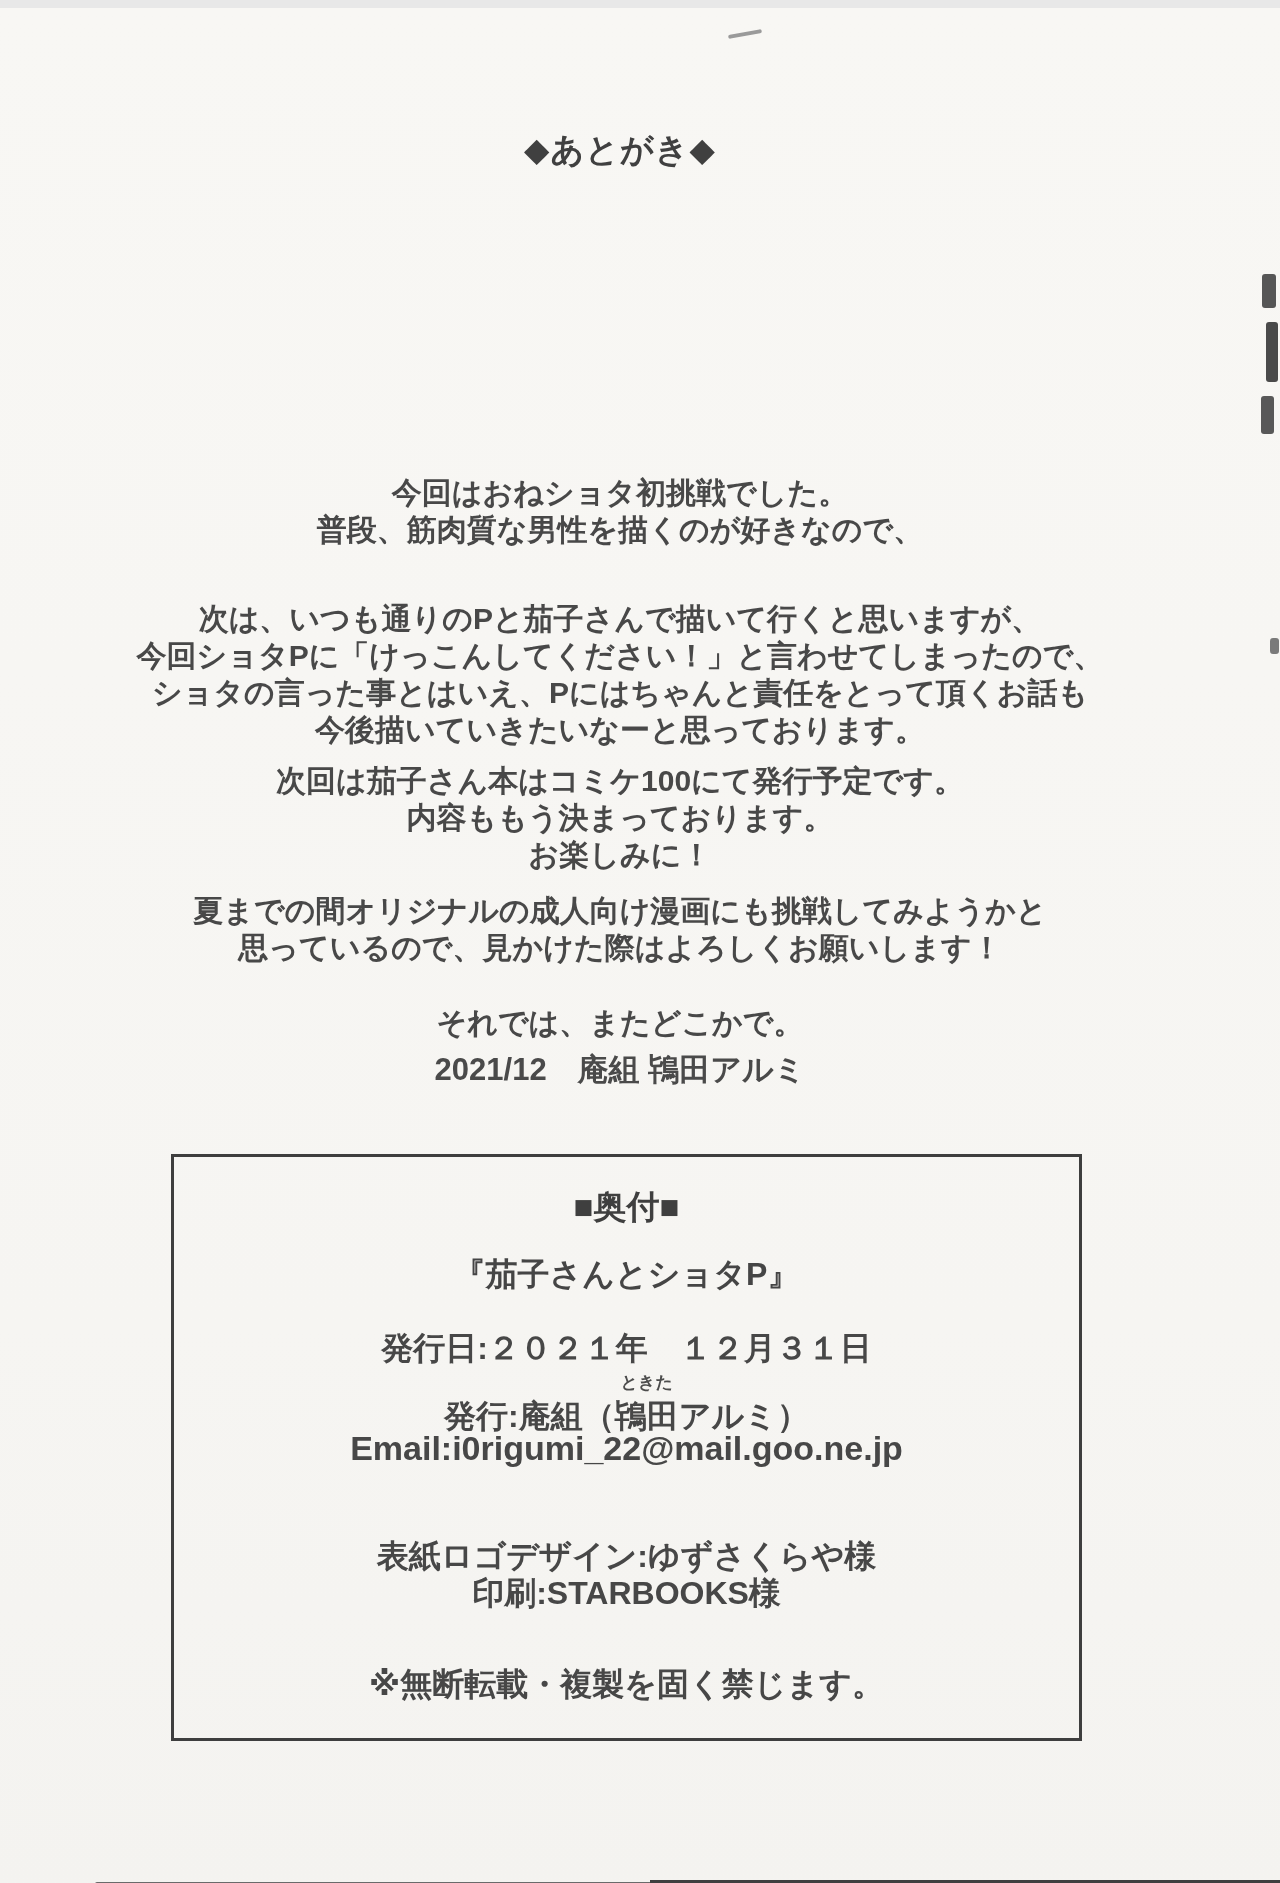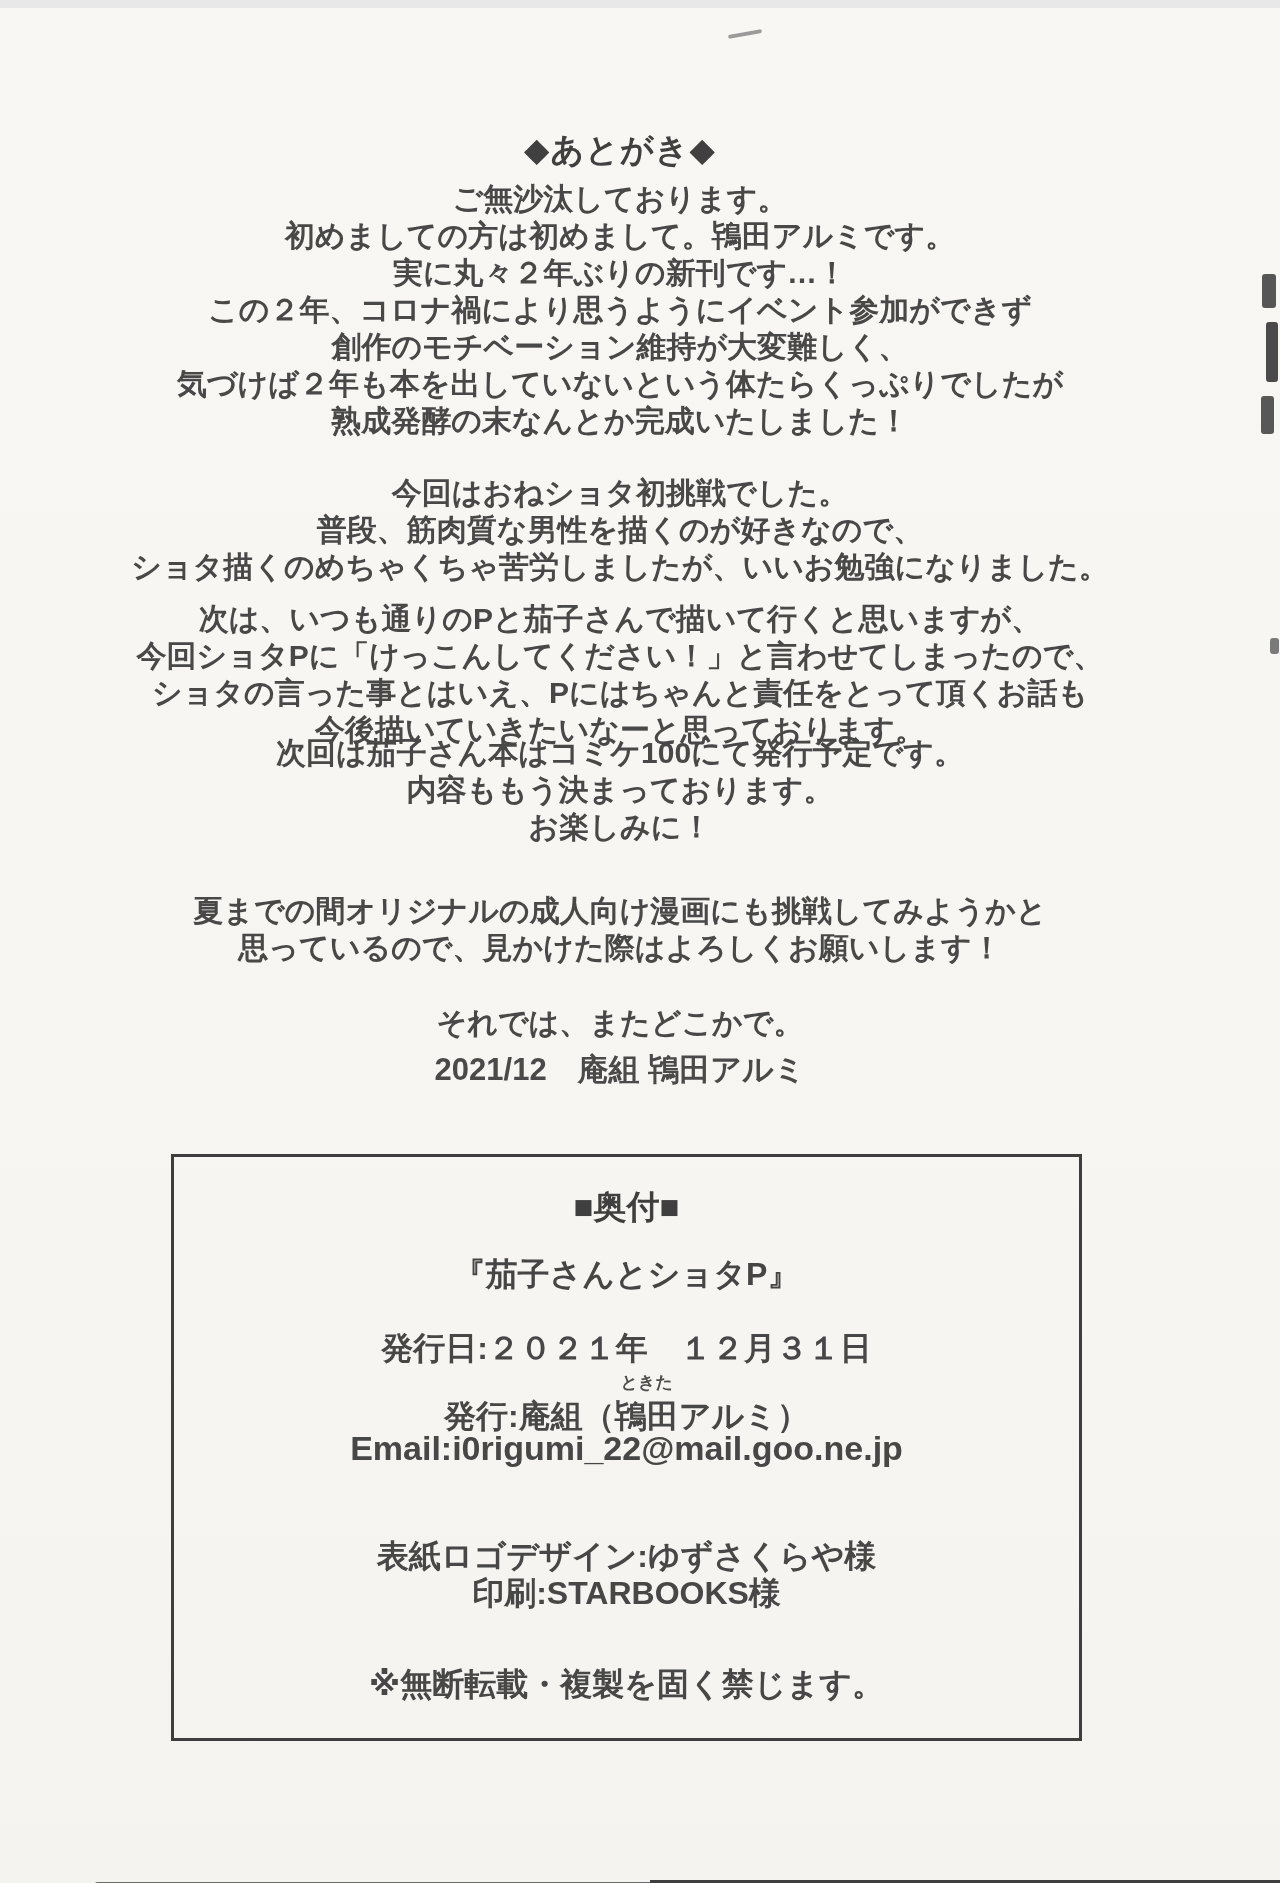--- a/index.html
+++ b/index.html
@@ -40,44 +40,34 @@
 </style>
 </head>
 <body>
 
 <div class="page">
 
   <div class="center-col" style="top:120px">
     <span class="afterword-title">◆あとがき◆</span>
   </div>
 
-  <div class="para" style="top:172px">
-    <div class="line">ご無沙汰しております。</div>
-    <div class="line">初めましての方は初めまして。鴇田アルミです。</div>
-    <div class="line">実に丸々２年ぶりの新刊です…！</div>
-    <div class="line">この２年、コロナ禍により思うようにイベント参加ができず</div>
-    <div class="line">創作のモチベーション維持が大変難しく、</div>
-    <div class="line">気づけば２年も本を出していないという体たらくっぷりでしたが</div>
-    <div class="line">熟成発酵の末なんとか完成いたしました！</div>
-  </div>
 
   <div class="para" style="top:466px">
     <div class="line">今回はおねショタ初挑戦でした。</div>
     <div class="line">普段、筋肉質な男性を描くのが好きなので、</div>
-    <div class="line">ショタ描くのめちゃくちゃ苦労しましたが、いいお勉強になりました。</div>
   </div>
 
   <div class="para" style="top:592px">
     <div class="line">次は、いつも通りのPと茄子さんで描いて行くと思いますが、</div>
     <div class="line">今回ショタPに「けっこんしてください！」と言わせてしまったので、</div>
     <div class="line">ショタの言った事とはいえ、Pにはちゃんと責任をとって頂くお話も</div>
     <div class="line">今後描いていきたいなーと思っております。</div>
   </div>
 
-  <div class="para" style="top:726px">
+  <div class="para" style="top:754px">
     <div class="line">次回は茄子さん本はコミケ100にて発行予定です。</div>
     <div class="line">内容ももう決まっております。</div>
     <div class="line">お楽しみに！</div>
   </div>
 
   <div class="para" style="top:884px">
     <div class="line">夏までの間オリジナルの成人向け漫画にも挑戦してみようかと</div>
     <div class="line">思っているので、見かけた際はよろしくお願いします！</div>
   </div>
 

